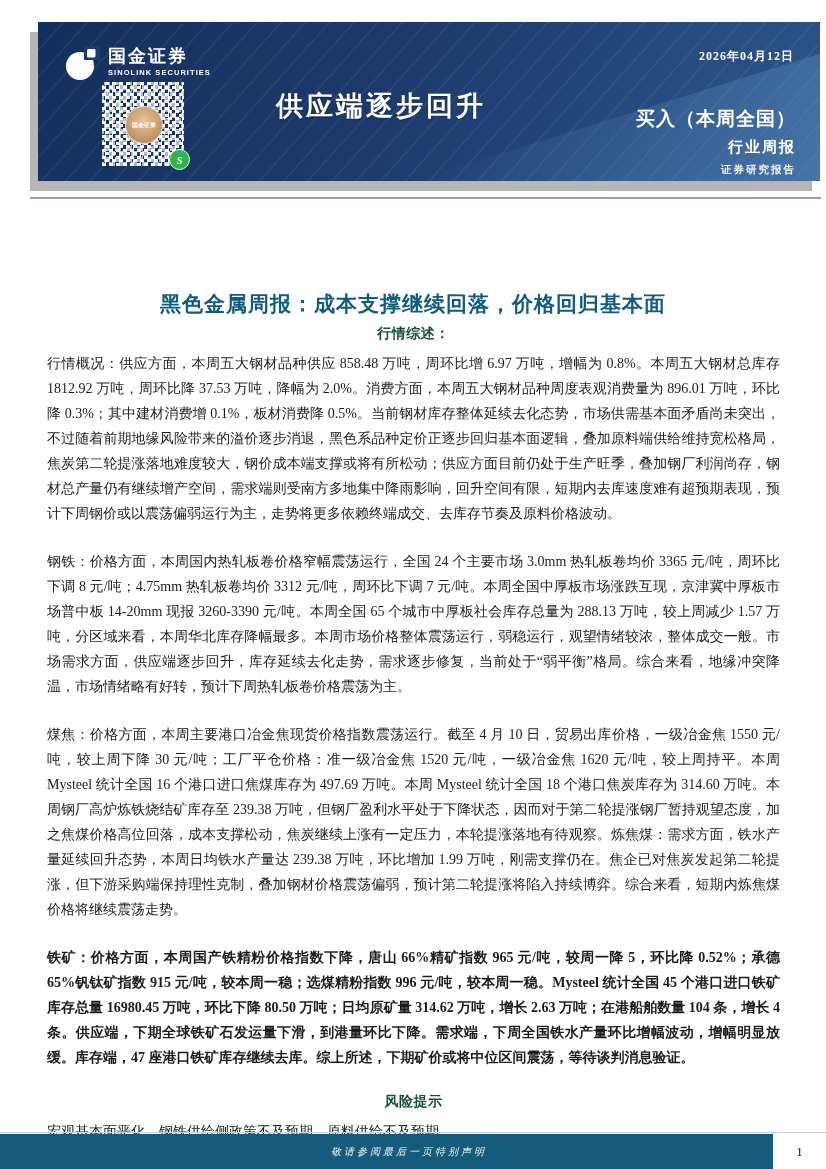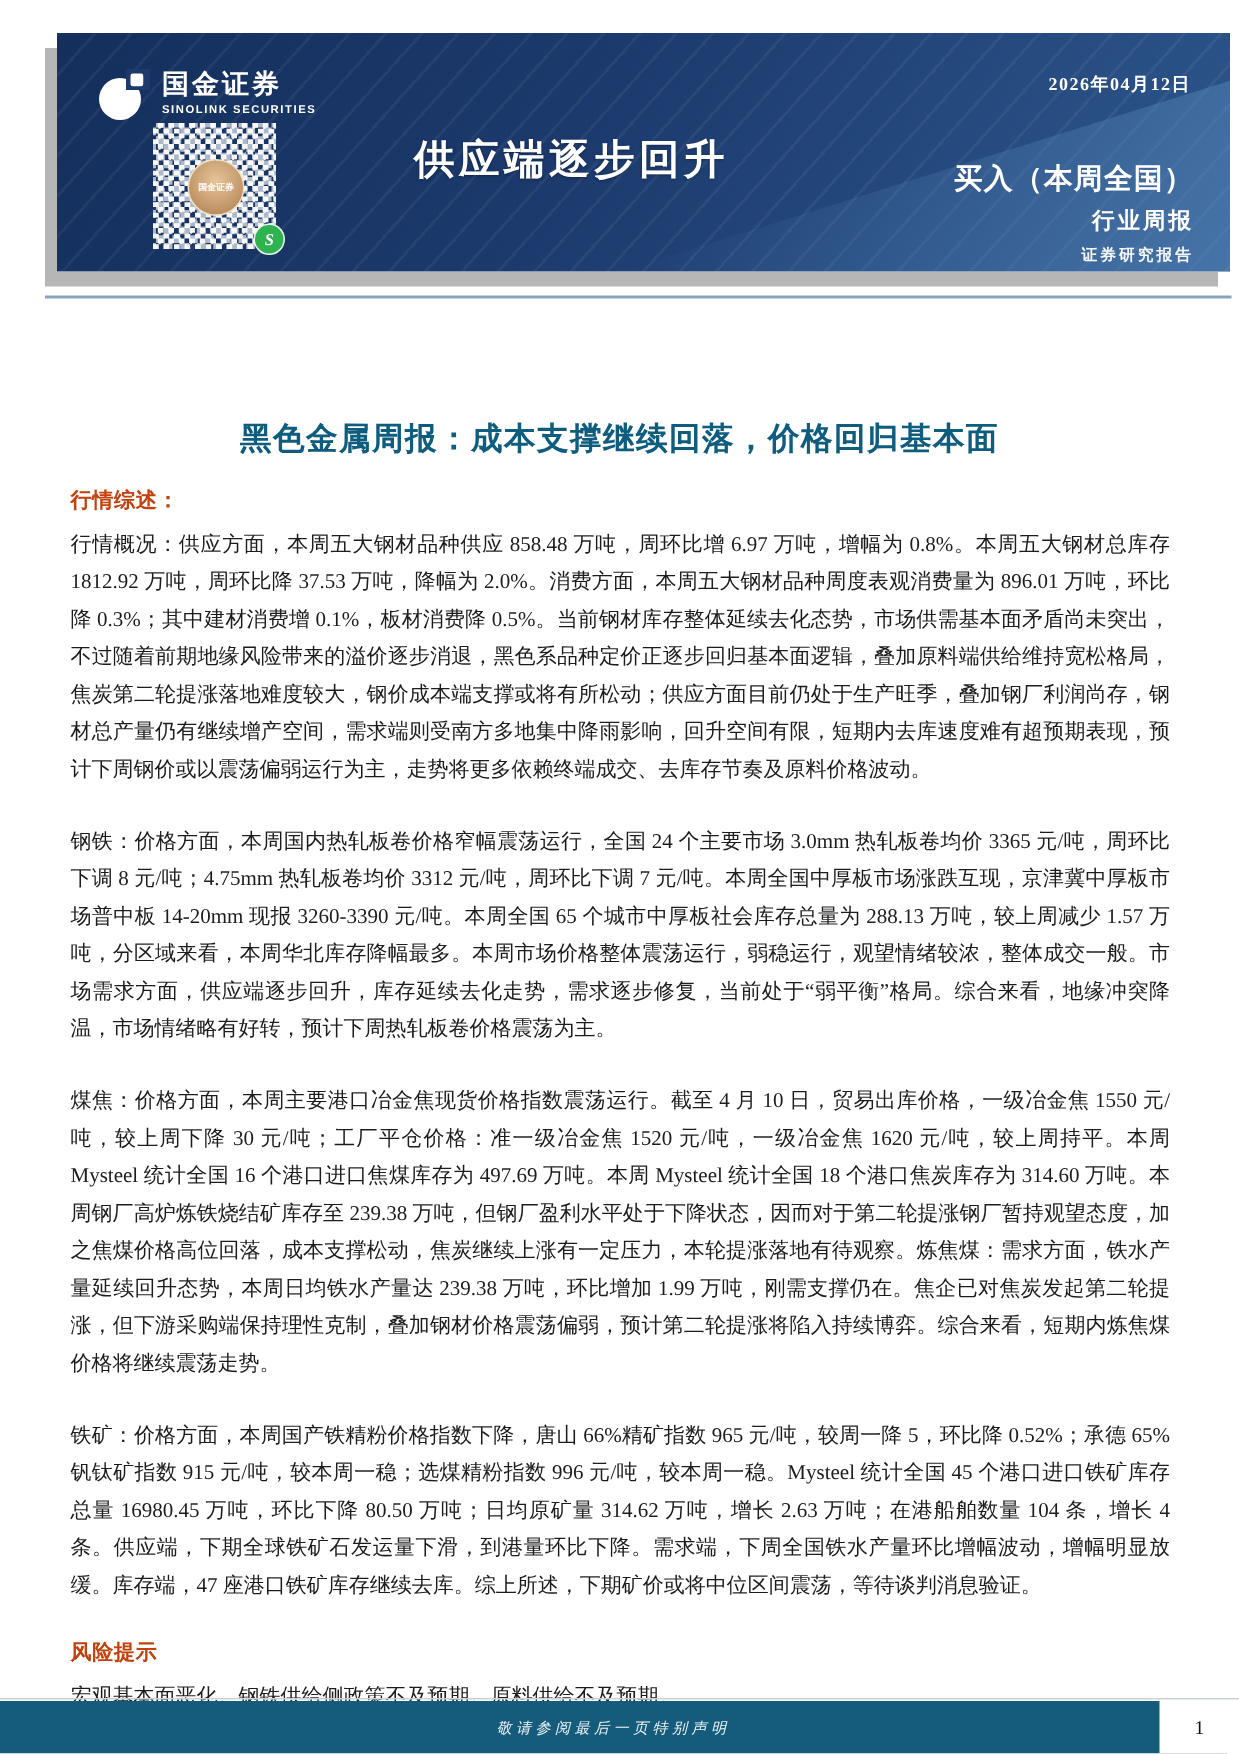--- a/index.html
+++ b/index.html
@@ -54,36 +54,37 @@
   
   .rule{position:absolute;left:30px;right:5px;top:197px;height:2px;background:#8ba3b8;}
 
   
   .analyst{position:absolute;left:47px;top:206px;font-size:11.5px;color:#1a1a1a;line-height:17px;}
   .a-bold{font-weight:bold;}
   .a-mail{color:#222;}
 
   
   .doc-title{
-    position:absolute;left:0;right:0;top:278px;margin:0;text-align:center;
+    position:absolute;left:0;right:0;top:278px;margin:12px;text-align:center;
     font-size:21px;font-weight:bold;color:#0e5c7e;letter-spacing:1px;
   }
 
   
   .content{position:absolute;left:47px;top:325px;width:733px;color:#1c1c1c;}
   .content h2{
-    margin:0 0 8px 0;font-size:14px;font-weight:bold;color:#c2410c;letter-spacing:0.5px;
+    margin:0 0 8px 0;font-size:14px;font-weight:bold;color:#14532d;letter-spacing:0.5px;
     font-family:Liberation Serif, serif;
+    text-align:center;
   }
   .content h2.risk{margin-top:18px;}
   .content p{
     margin:0 0 23px 0;font-family:"Liberation Serif",serif;
     font-size:14px;line-height:25px;text-align:justify;
   }
-  .content p.last{}
+  .content p.last{font-weight:bold;}
   .content p.riskbody{margin:0;}
 
   
   .footer-line{position:absolute;left:0;right:0;top:1132px;height:1px;background:#c9d2d7;}
   .footer{
     position:absolute;left:0;top:1134px;width:818px;height:35px;background:#155c7c;
     display:flex;align-items:center;justify-content:center;
   }
   .footer span{color:#eef4f7;font-size:10px;font-style:italic;font-family:"Liberation Serif",serif;letter-spacing:3px;}
   .pagenum{

